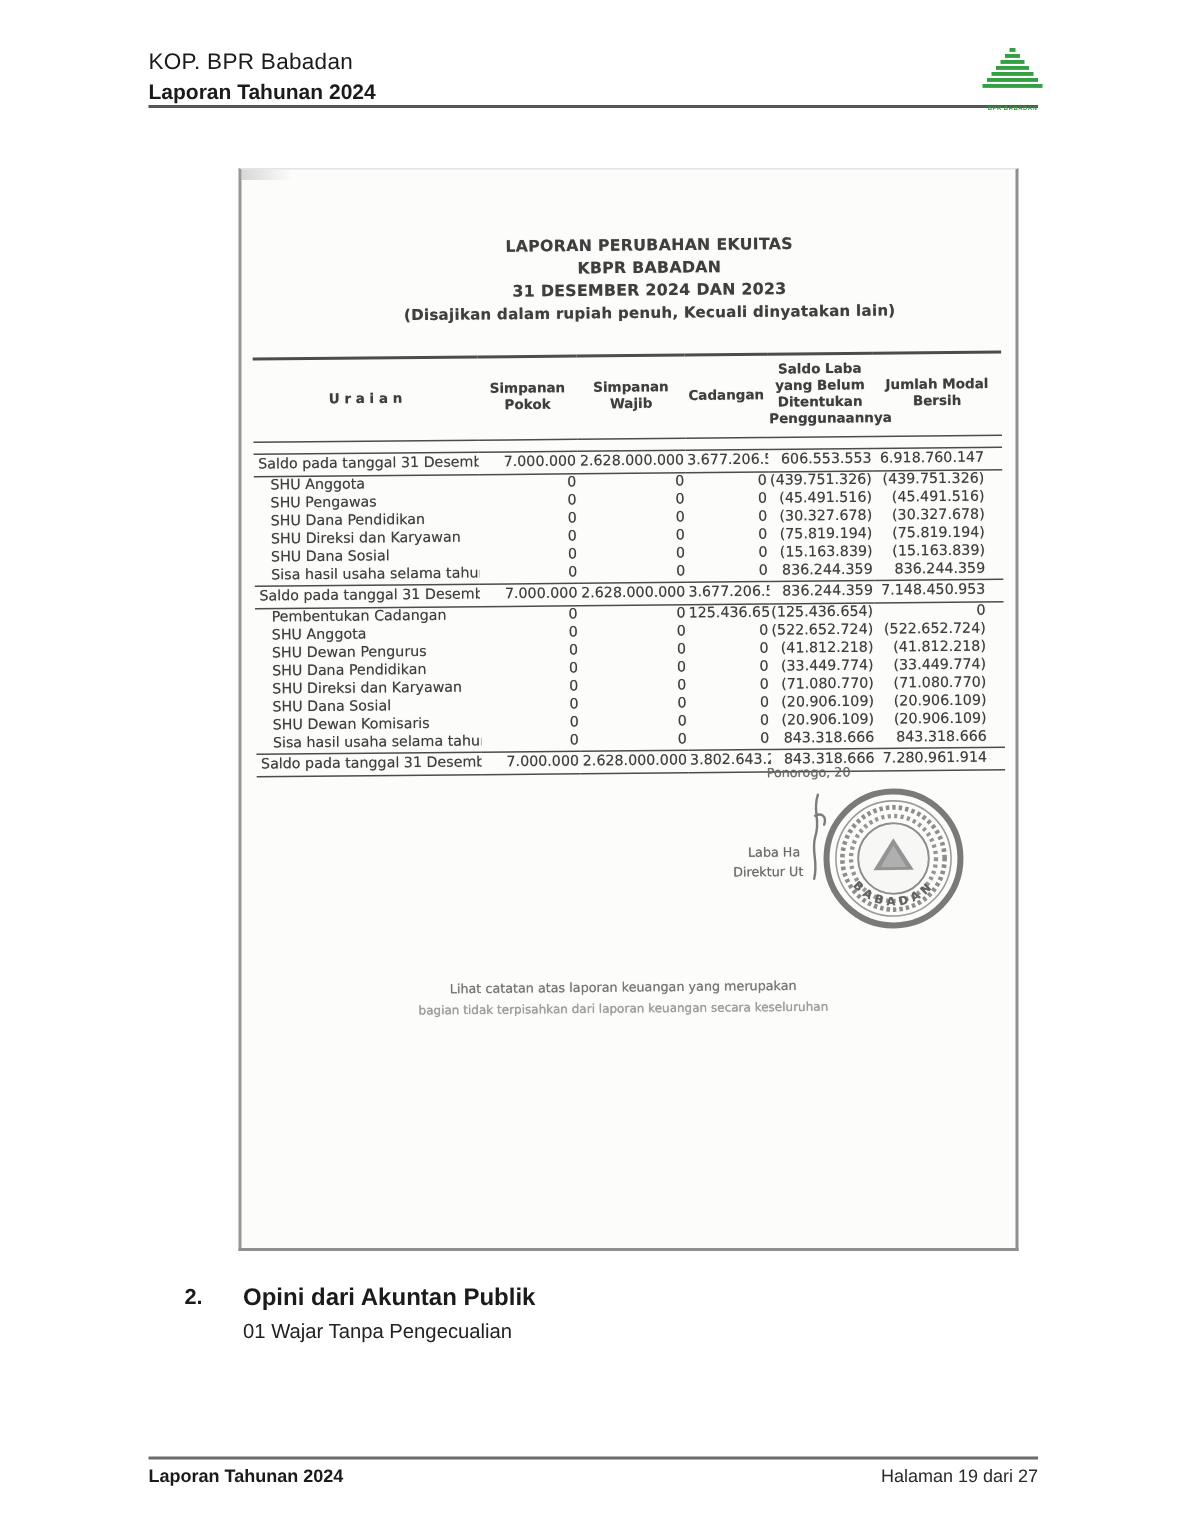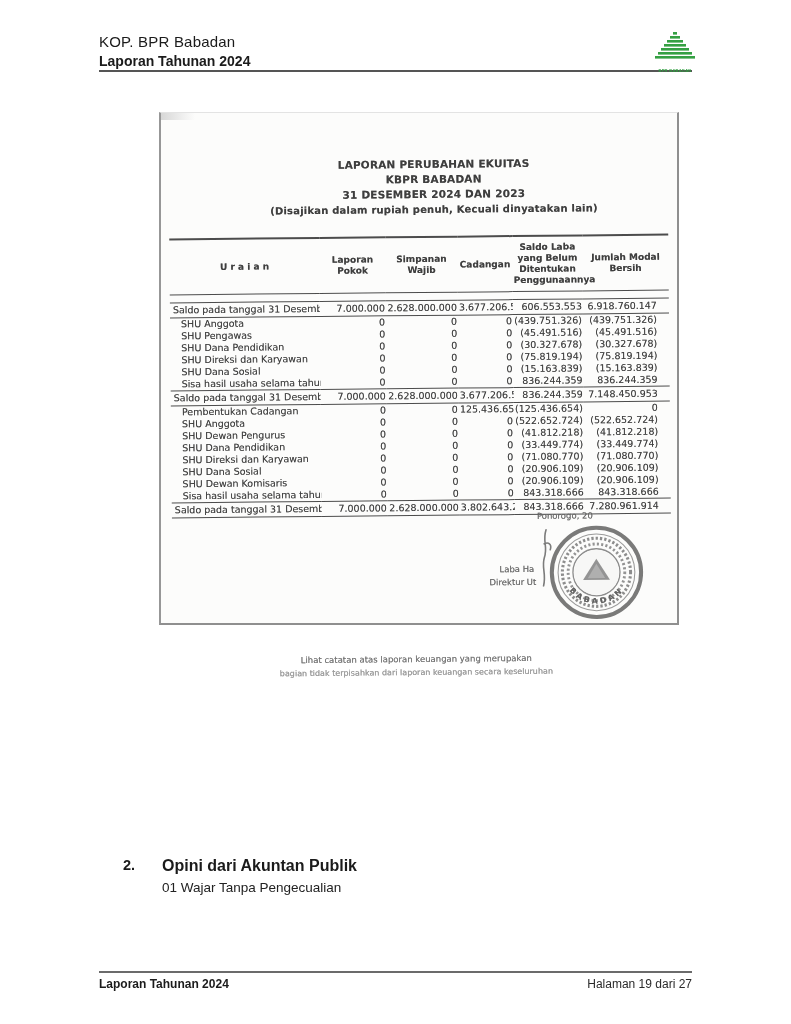--- a/index.html
+++ b/index.html
@@ -9,21 +9,21 @@
 
   
   .rpt-header { position:absolute; left:99px; top:33px; width:593px; }
   .company-name { font-size:15px; font-weight:normal; letter-spacing:.2px; }
   .report-title { font-size:14px; font-weight:bold; margin-top:3px; }
   .header-rule { position:absolute; left:99px; top:70px; width:593px; height:2px; background:#555; }
   .logo-box { position:absolute; left:653px; top:30px; width:44px; height:40px; text-align:center; }
   .logo-caption { font-size:4px; color:#2f9e3f; font-weight:bold; letter-spacing:.3px; line-height:5px; }
 
   
-  .scan { position:absolute; left:159px; top:112px; width:520px; height:513px;
+  .scan { position:absolute; left:159px; top:112px; width:520px; height:722px;
           background:#fcfcfb; border-left:2px solid #979797; border-right:2px solid #8f8f8f;
           border-bottom:2px solid #8f8f8f; border-top:1px solid #e3e3e3; }
   .scan-smudge { position:absolute; left:0; top:0; width:34px; height:7px;
           background:linear-gradient(to right,#b9b9b9,#e9e9e9 70%,transparent); opacity:.55; }
   .scan-inner { position:absolute; inset:0; transform:rotate(-0.55deg); transform-origin:50% 40%;
           color:var(--ink,#3e3e3e); font-family:"DejaVu Sans", sans-serif;
           text-shadow:0 0 .5px rgba(62,62,62,.55); }
 
   .titles { margin-top:44px; text-align:center; transform:translateX(16px); }
   .titles .t { font-size:10.5px; font-weight:bold; line-height:15px; letter-spacing:.2px; }
@@ -40,21 +40,21 @@
       overflow:hidden; }
   table.equity td.lbl { text-align:left; }
   table.equity td:last-child { padding-right:12px; }
   tr.spacer td { height:8px; }
   tr.total td { border-top:1.5px solid #4c4c4c; border-bottom:1.5px solid #4c4c4c; height:15px;
       line-height:14px; }
   tr.total td.lbl { padding-left:3px; }
   tr.detail td.lbl { padding-left:11px; }
 
   
-  .sig-place-date { position:absolute; left:349px; top:399px; font-size:8.5px; color:#6a6a6a;margin-left:25px; }
+  .sig-place-date { position:absolute; left:349px; top:399px; font-size:8.5px; color:#6a6a6a; }
   .signatory-name { position:absolute; left:336px; top:452px; font-size:8.5px; color:#6a6a6a; }
   .signatory-title { position:absolute; left:316px; top:465px; font-size:8.5px; color:#6a6a6a;padding-left:10px; }
   .stamp { position:absolute; left:385px; top:413px; width:96px; height:96px; opacity:.92; }
   .squiggle { position:absolute; left:371px; top:416px; width:22px; height:62px; }
 
   
   .notes { position:absolute; left:0; top:540px; width:100%; text-align:center; transform:translateX(-6px); }
   .note-1 { font-size:8.5px; color:#757575; line-height:13px; }
   .note-2 { font-size:8px; color:#9e9e9e; line-height:13px; }
 
@@ -110,21 +110,21 @@
         <col class="c0">
           <col class="c1">
           <col class="c2">
           <col class="c3">
           <col class="c4">
           <col class="c5">
       </colgroup>
       <thead>
         <tr>
           <th>U r a i a n</th>
-          <th>Laporan Pokok</th>
+          <th>Simpanan Pokok</th>
           <th>Simpanan Wajib</th>
           <th>Cadangan</th>
           <th>Saldo Laba yang Belum Ditentukan Penggunaannya</th>
           <th>Jumlah Modal Bersih</th>
         </tr>
       </thead>
       <tbody>
         <tr class="spacer">
             <td colspan="6"></td>
           </tr>

